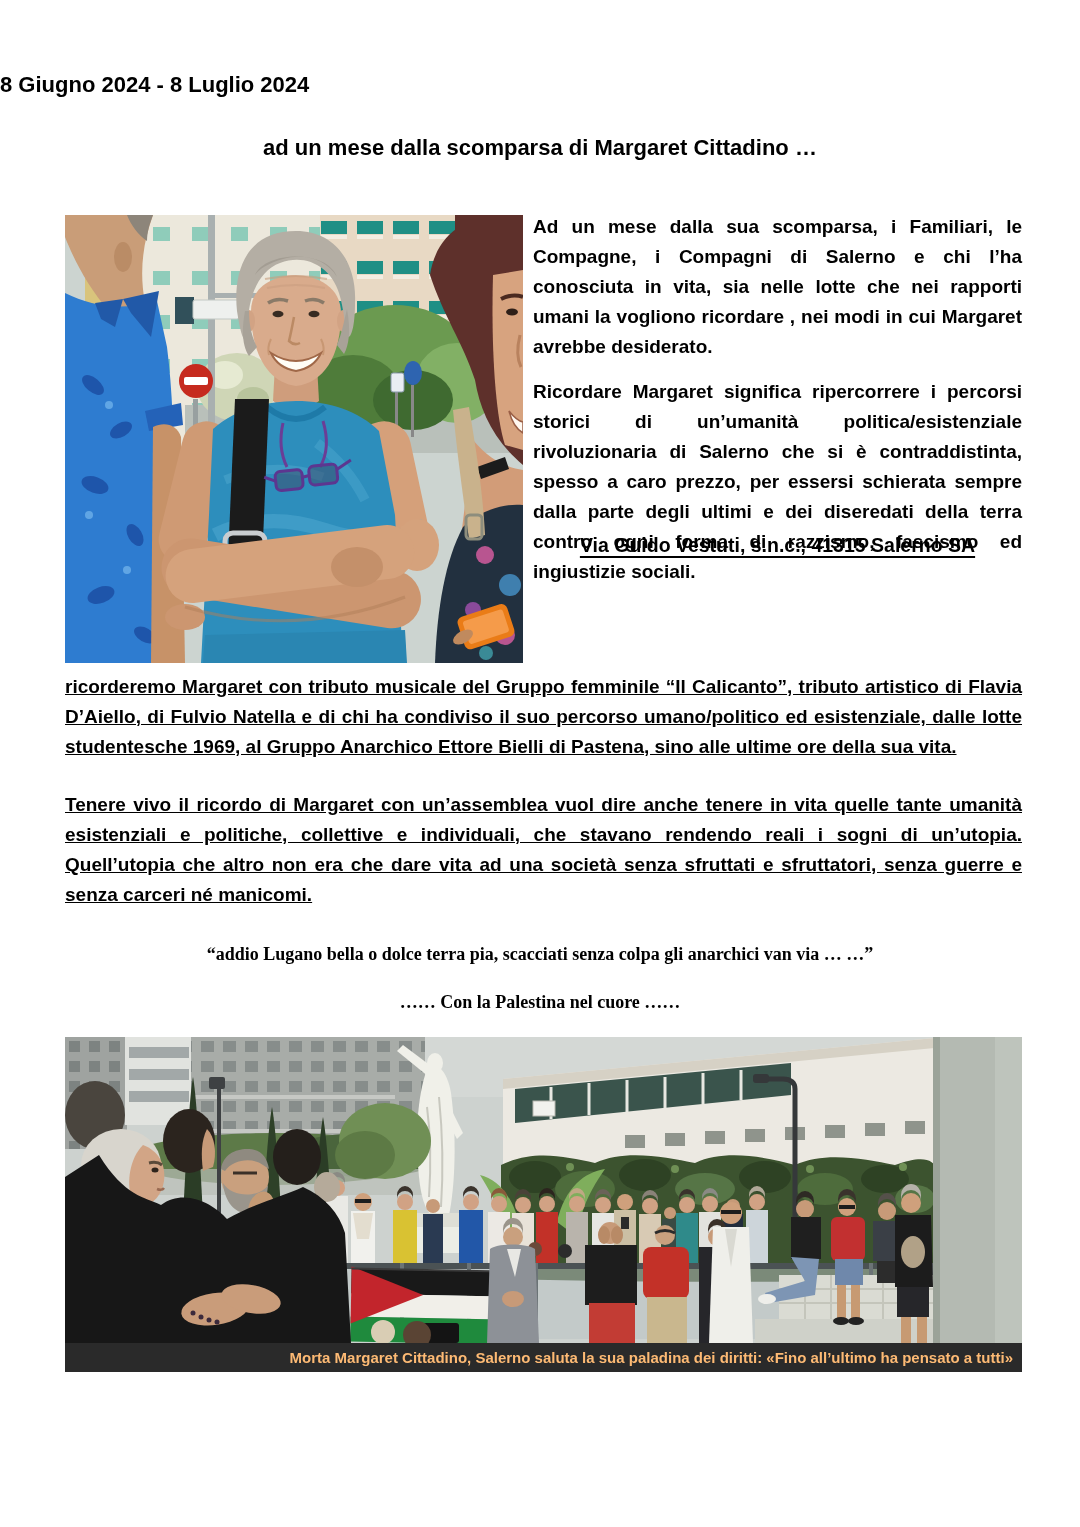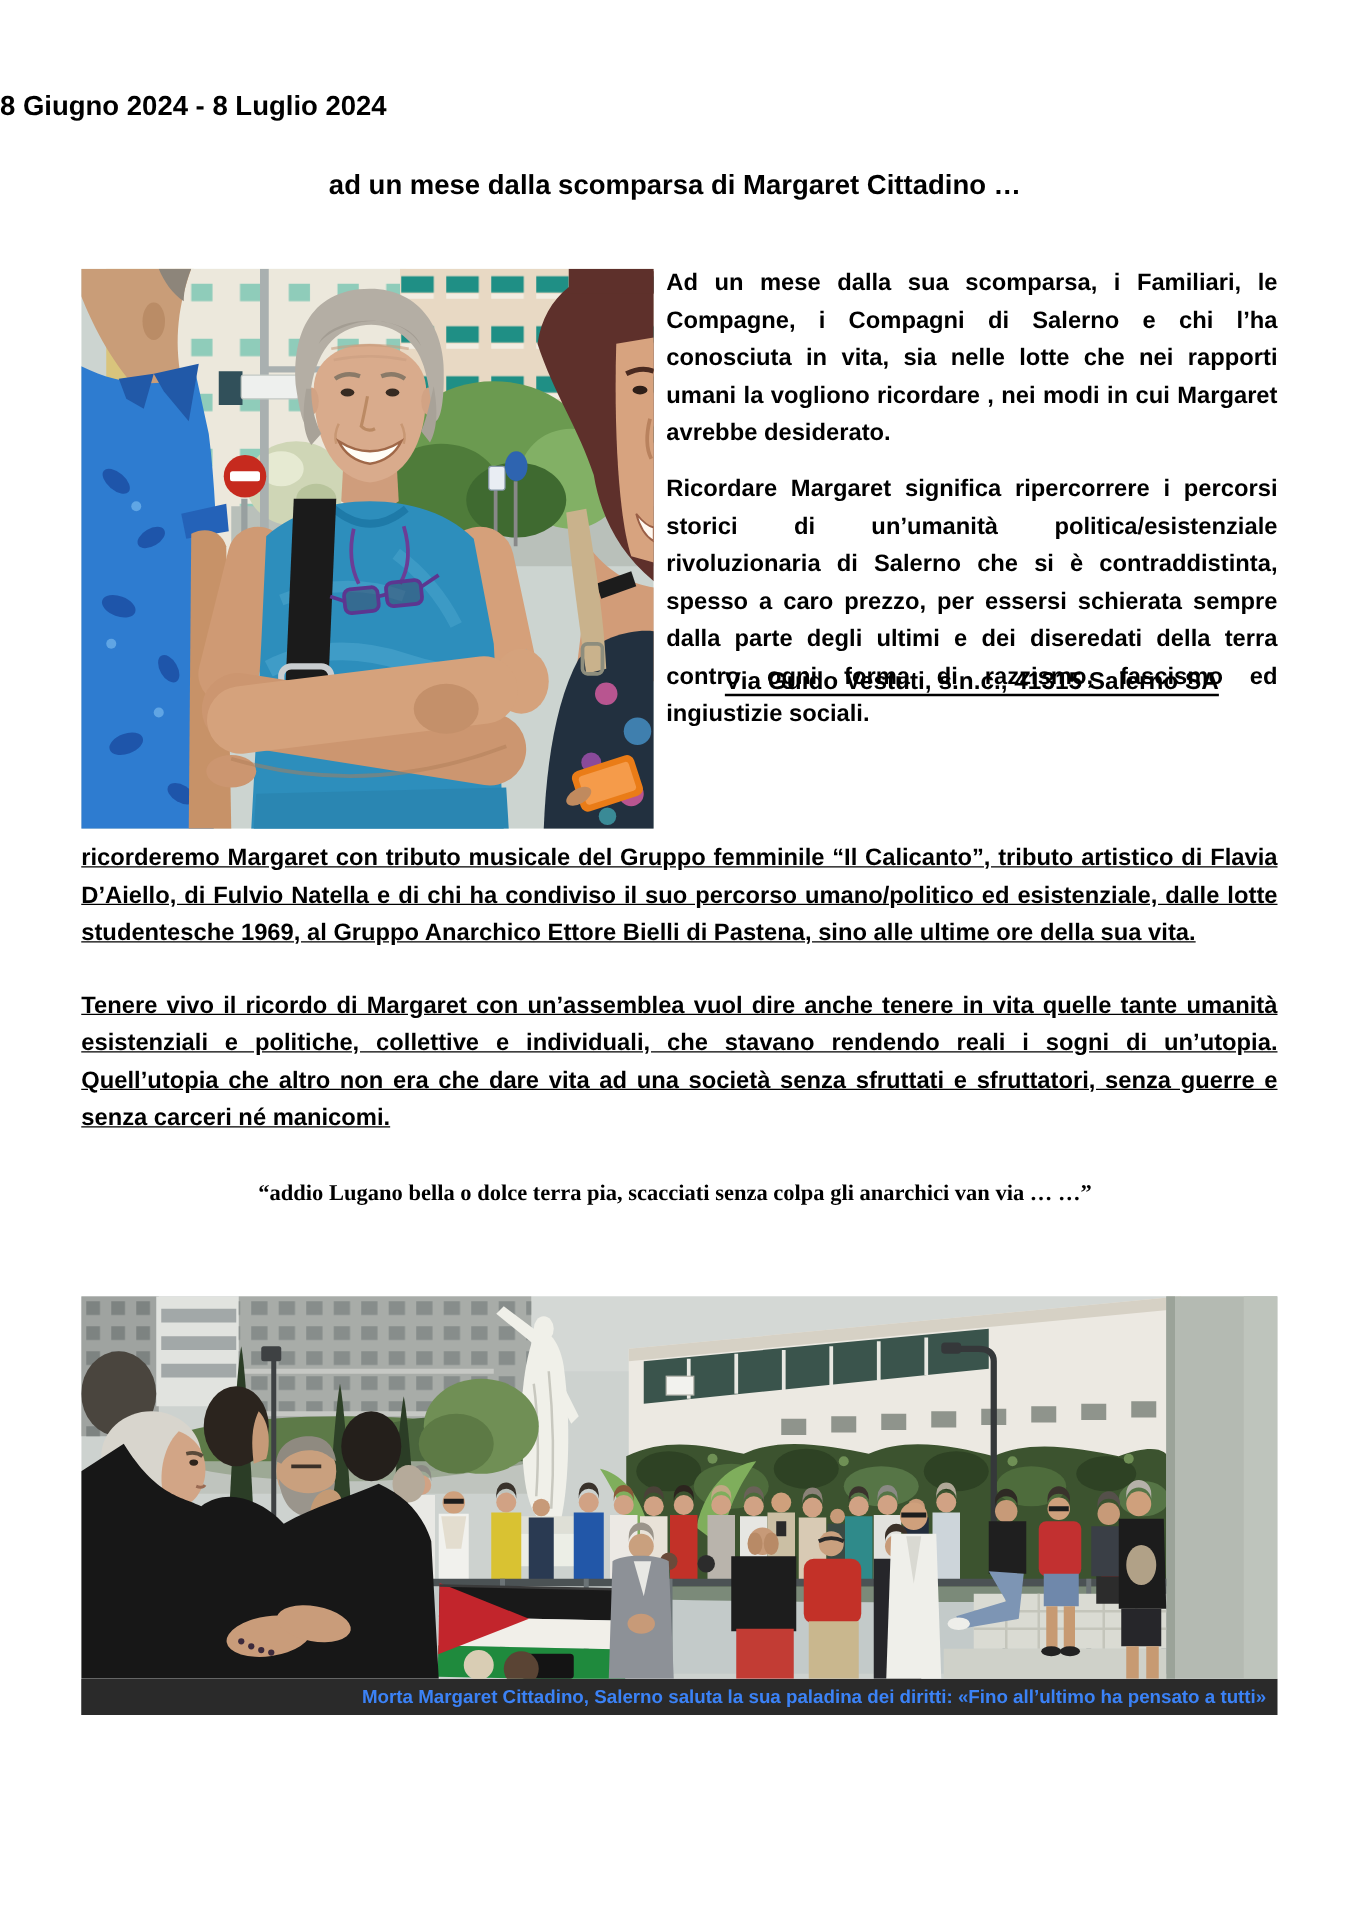--- a/index.html
+++ b/index.html
@@ -17,21 +17,21 @@
   .para{position:absolute;left:65px;width:957px;font-size:19px;line-height:30px;text-align:justify;text-decoration:underline;}
   #p3{top:672px;}
   #p4{top:790px;}
   .quote{position:absolute;left:0;right:0;text-align:center;font-size:18px;line-height:24px;font-family:Liberation Serif, serif;}
   #q1{top:942px;}
   #q2{top:990px;}
   .photo1{position:absolute;left:65px;top:215px;width:458px;height:448px;}
   .photo2{position:absolute;left:65px;top:1037px;width:957px;height:335px;}
   .photo1 svg,.photo2 svg{display:block;}
   .caption-bar{
-    height:29px;background:#2a2a2a;color:#3b82f6;font-size:15px;font-weight:600;
+    height:29px;background:#2a2a2a;color:#fdba74;font-size:15px;font-weight:600;
     line-height:29px;text-align:right;padding-right:9px;box-sizing:border-box;
     white-space:nowrap;overflow:hidden;
   }
 </style>
 </head>
 <body>
 
 <div class="page">
 
   <div class="title">8 Giugno 2024 - 8 Luglio 2024</div>
@@ -199,20 +199,21 @@
   </div>
 
   <div class="event">
     <div>Via Guido Vestuti, s.n.c., 41315 Salerno SA</div>
   </div>
 
   <div class="para" id="p3">ricorderemo Margaret con tributo musicale del Gruppo femminile “Il Calicanto”, tributo artistico di Flavia D’Aiello, di Fulvio Natella e di chi ha condiviso il suo percorso umano/politico ed esistenziale, dalle lotte studentesche 1969, al Gruppo Anarchico Ettore Bielli di Pastena, sino alle ultime ore della sua vita.</div>
   <div class="para" id="p4">Tenere vivo il ricordo di Margaret con un’assemblea vuol dire anche tenere in vita quelle tante umanità esistenziali e politiche, collettive e individuali, che stavano rendendo reali i sogni di un’utopia. Quell’utopia che altro non era che dare vita ad una società senza sfruttati e sfruttatori, senza guerre e senza carceri né manicomi.</div>
 
   <div class="quote" id="q1">“addio Lugano bella o dolce terra pia, scacciati senza colpa gli anarchici van via … …”</div>
+  <div class="quote" id="q2">…… Con la Palestina nel cuore ……</div>
 
   <div class="photo2">
     <svg viewBox="0 0 957 306" width="957" height="306">
       <defs>
         <pattern id="p2" width="20" height="20" patternUnits="userSpaceOnUse">
           <rect x="4" y="4" width="11" height="11" fill="#7d8381"></rect>
         </pattern>
         <pattern id="p3w" width="22" height="20" patternUnits="userSpaceOnUse">
           <rect x="4" y="4" width="13" height="11" fill="#878d8b"></rect>
         </pattern>

